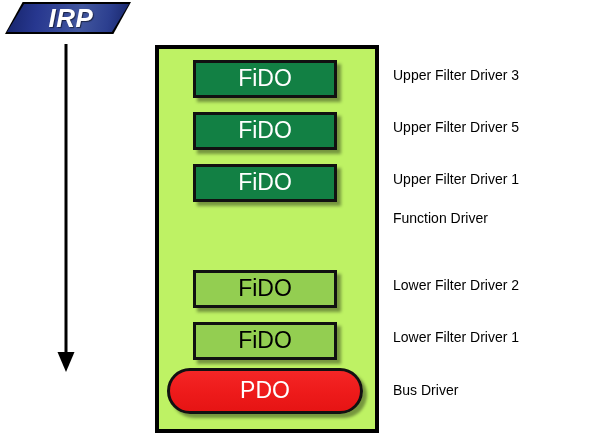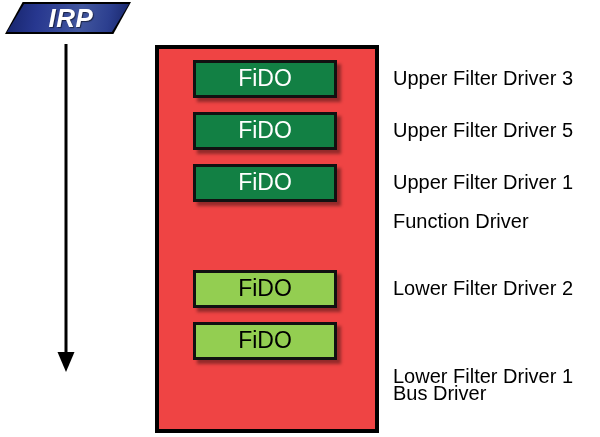--- a/index.html
+++ b/index.html
@@ -66,21 +66,21 @@
     height: 330px;
   }
 
   
   #device-stack {
     position: absolute;
     left: 155px;
     top: 45px;
     width: 224px;
     height: 388px;
-    background: #ef4444;
+    background: #bef264;
     border: 4px solid #000000;
     box-sizing: border-box;
   }
 
   
   .obj {
     position: absolute;
     box-sizing: border-box;
     display: flex;
     align-items: center;
@@ -132,31 +132,31 @@
   .row2 { top: 115px; }
   .row3 { top: 160px; }
   .row4 { top: 221px; }
   .row5 { top: 273px; }
   .row6 { top: 319px; }
 
   
   .side-label {
     position: absolute;
     left: 393px;
-    font-size: 20px;
+    font-size: 14px;
     color: #000000;
     white-space: nowrap;
     line-height: 1;
   }
   .lbl0 { top: 68px; }
   .lbl1 { top: 120px; }
   .lbl2 { top: 172px; }
   .lbl3 { top: 211px; }
   .lbl4 { top: 278px; }
-  .lbl5 { top: 330px; margin-top: 36px; }
+  .lbl5 { top: 330px; }
   .lbl6 { top: 383px; }
 </style>
 </head>
 <body>
 
 <div id="irp-shape">
   <div class="irp-outline"></div>
   <div class="irp-fill"></div>
   <div id="irp-label">IRP</div>
 </div>
@@ -182,20 +182,23 @@
 
 
   <div class="obj rect lower-fido row4">
     <span class="obj-text">FiDO</span>
   </div>
 
   <div class="obj rect lower-fido row5">
     <span class="obj-text">FiDO</span>
   </div>
 
+  <div class="obj pill pdo row6">
+    <span class="obj-text">PDO</span>
+  </div>
 
 </div>
 
 <div class="side-label lbl0">Upper Filter Driver 3</div>
 <div class="side-label lbl1">Upper Filter Driver 5</div>
 <div class="side-label lbl2">Upper Filter Driver 1</div>
 <div class="side-label lbl3">Function Driver</div>
 <div class="side-label lbl4">Lower Filter Driver 2</div>
 <div class="side-label lbl5">Lower Filter Driver 1</div>
 <div class="side-label lbl6">Bus Driver</div>

